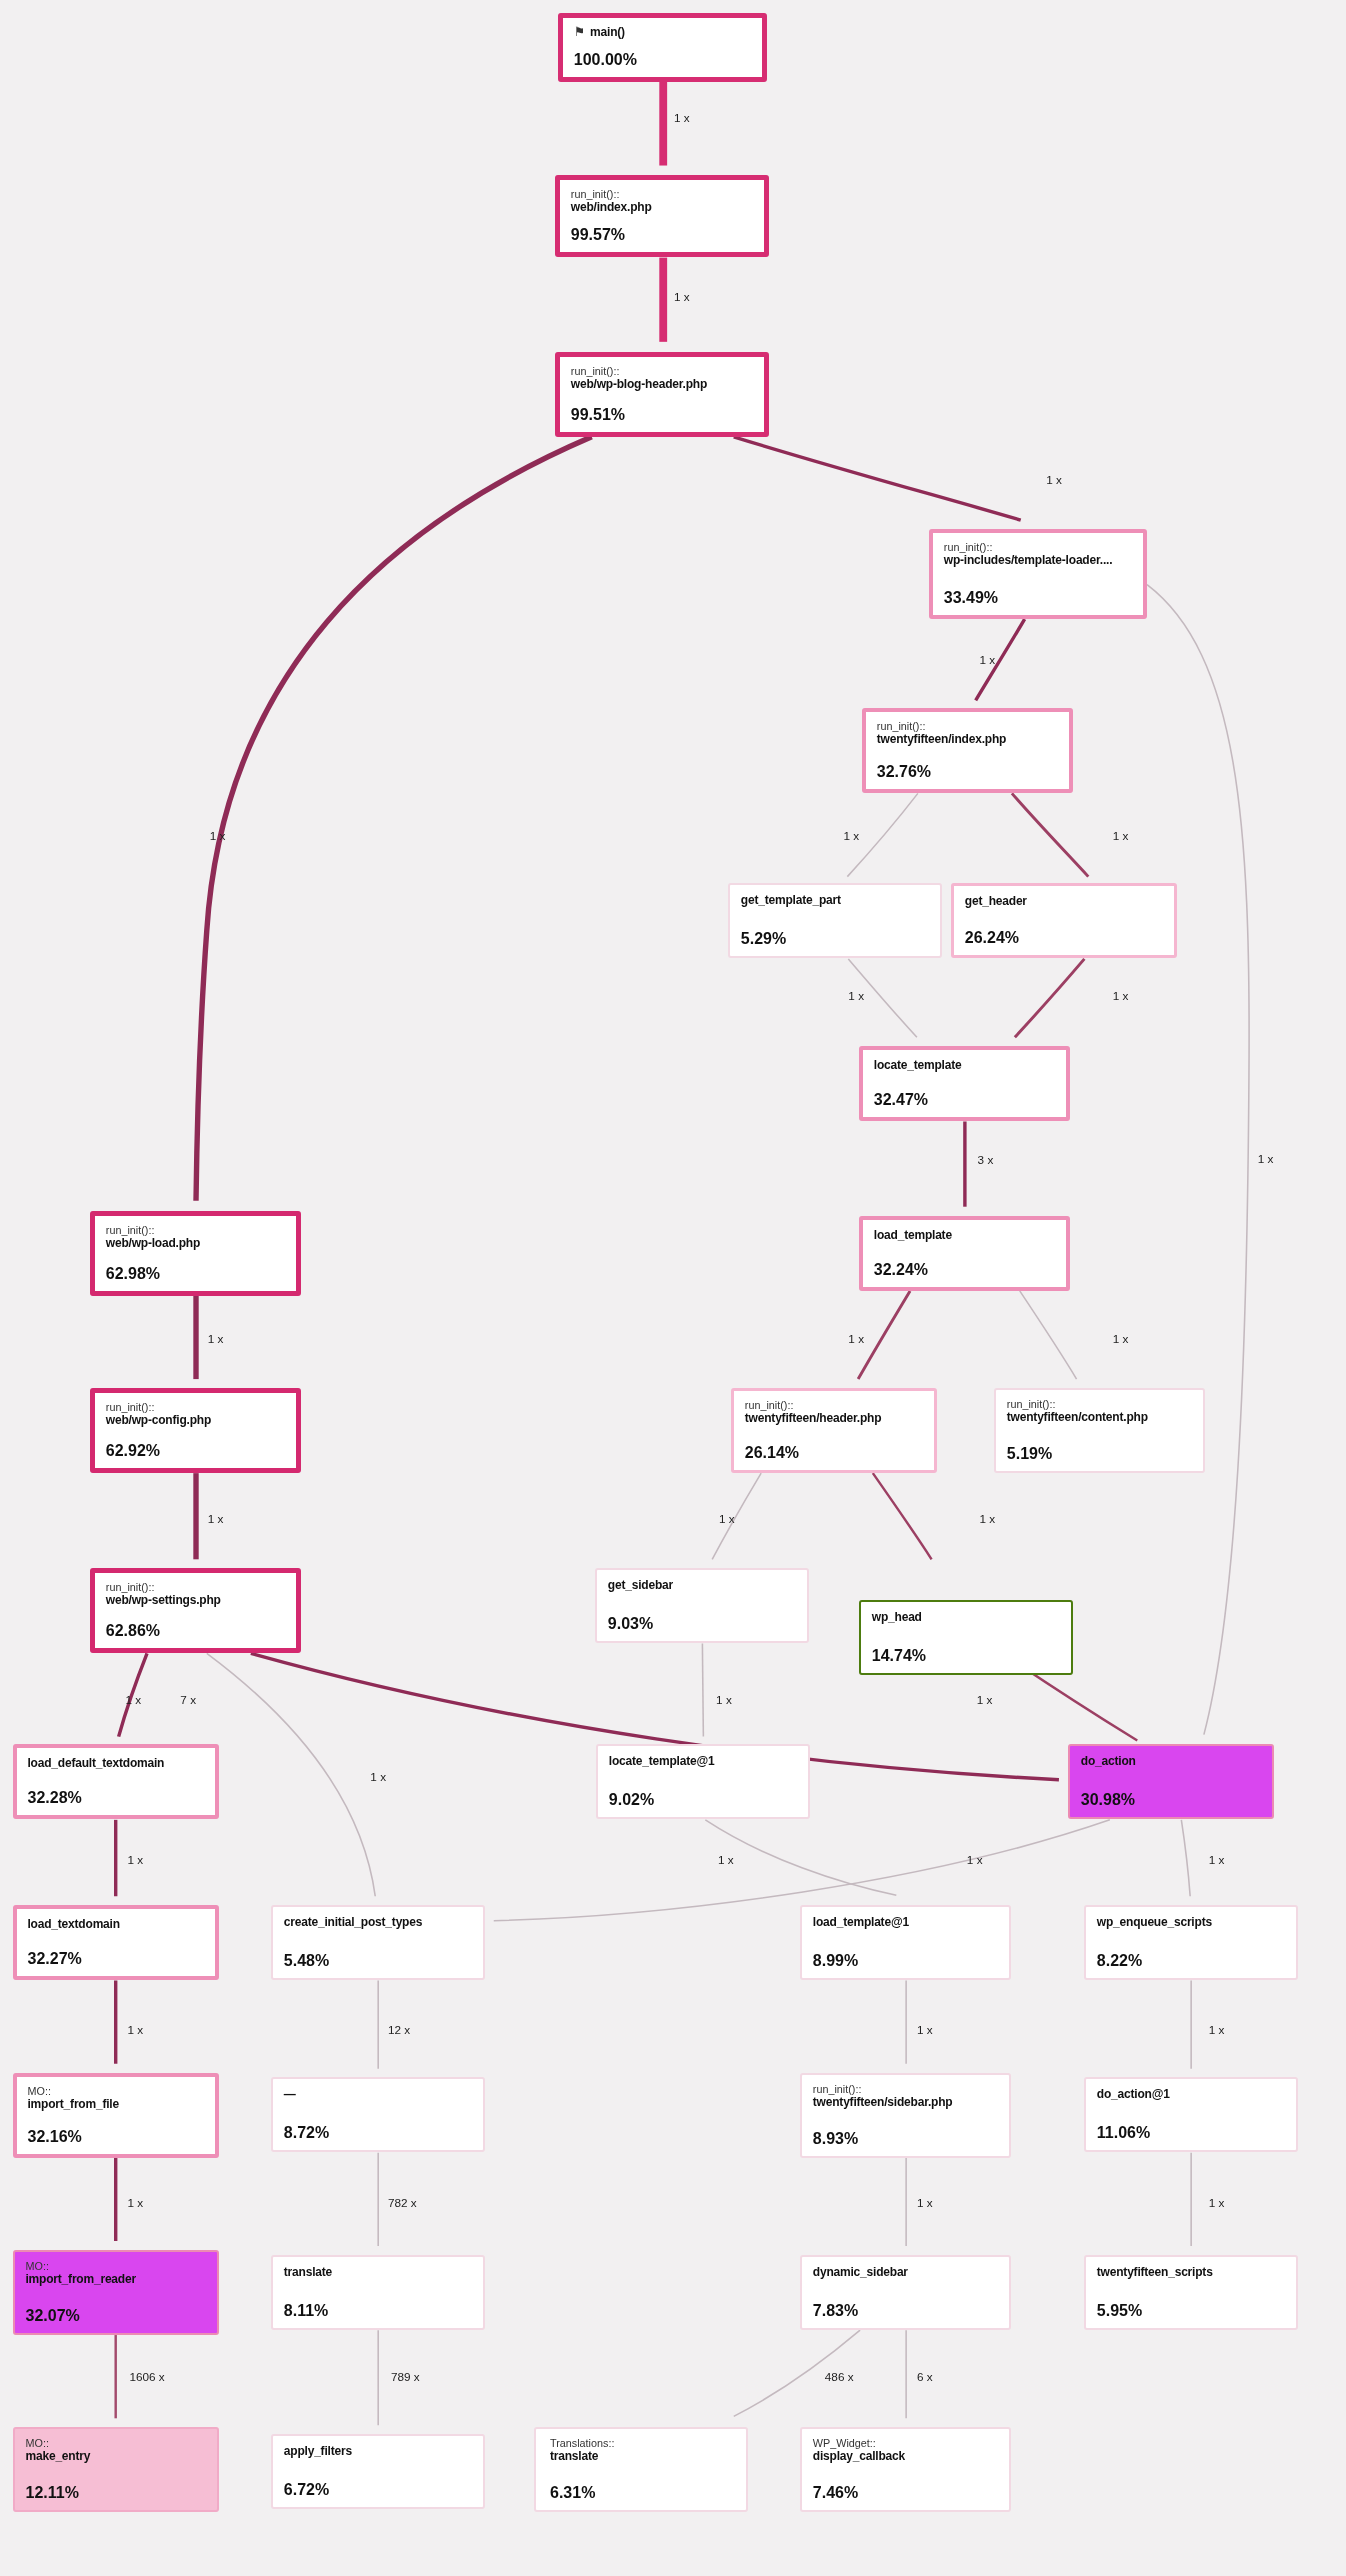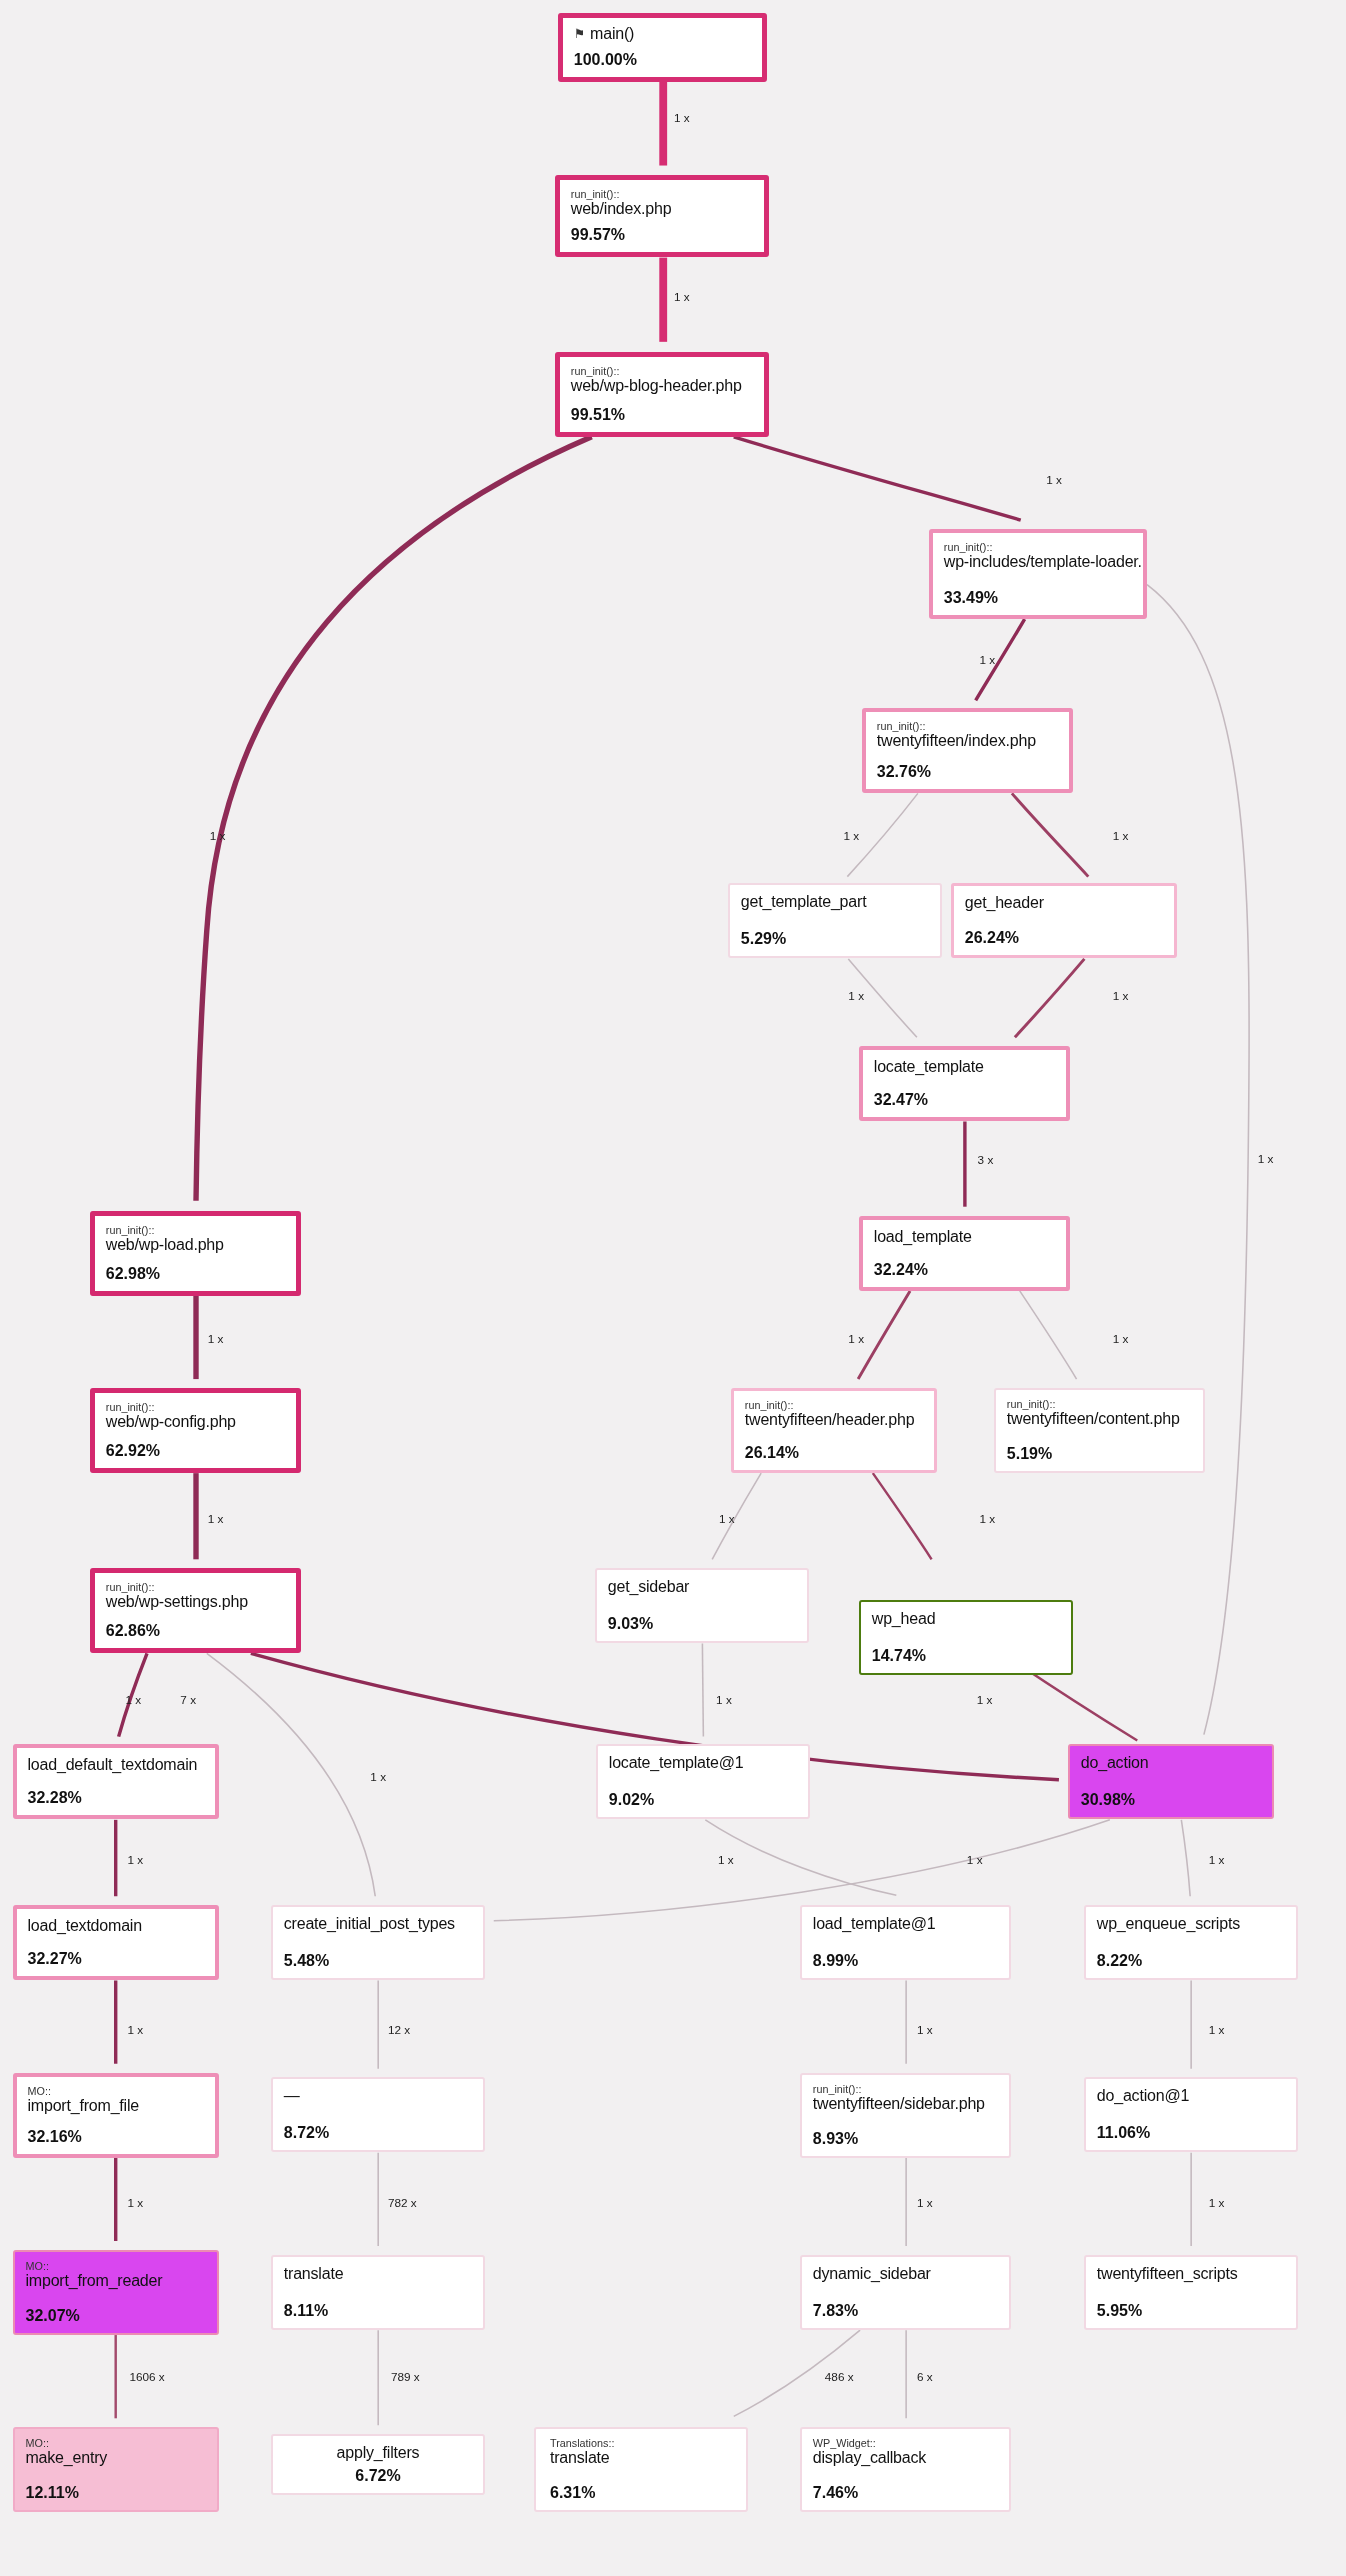--- a/index.html
+++ b/index.html
@@ -14,21 +14,21 @@
   .e-w12 { stroke:#a34a6c; stroke-width:2.5; }
   .e-wlow { stroke:#c4b9bf; stroke-width:1.6; }
   .edge-label { font-family:"Liberation Sans",sans-serif; font-size:12px; fill:#222; }
   #node-layer { position:absolute; left:0; top:0; width:100%; height:100%; }
   .node { position:absolute; background:#ffffff; border-radius:2.9px; box-sizing:border-box;
           display:flex; flex-direction:column; justify-content:space-between;
           padding:7.8px 10.8px; overflow:hidden; }
   .node .ntop { display:flex; flex-direction:column; }
   .node .nrow { display:flex; align-items:center; gap:4.9px; }
   .node .prefix { font-size:10.8px; color:#333; white-space:nowrap; }
-  .node .nname { font-size:16px; font-weight:normal; color:#111; white-space:nowrap; letter-spacing:-0.2px; }
+  .node .nname { font-size:12px; font-weight:bold; color:#111; white-space:nowrap; letter-spacing:-0.2px; }
   .node .npct { font-size:16px; font-weight:bold; color:#111; }
   .node .flag { font-size:12.7px; color:#333; line-height:1; }
   .s-hot      { border:5.9px solid #d62d72; }
   .s-strong   { border:5.9px solid #d4296f; }
   .s-mid      { border:4.9px solid #ee8fb7; }
   .s-w26      { border:3.9px solid #f5b6d0; }
   .s-faint    { border:2px solid #f2d9e3; }
   .s-yellow   { border:2px solid #4d7c0f;margin-top:32px; }
   .s-fillstrong { border:2.9px solid #ec8ab3; background:#d946ef; }
   .s-filllight  { border:2px solid #f1abc7; background:#f6bed4; }
@@ -397,21 +397,21 @@
       </div>
       <div class="node s-filllight" style="left: 12.7px; top: 2427px; width: 206px; height: 85px;">
         <div class="ntop">
           <div class="prefix">MO::</div>
           <div class="nrow">
             <div class="nname">make_entry</div>
           </div>
         </div>
         <div class="npct">12.11%</div>
       </div>
-      <div class="node s-faint" style="left: 271px; top: 2434px; width: 214px; height: 61px; align-items: center;">
+      <div class="node s-faint" style="left: 271px; top: 2434px; width: 214px; height: 75px;">
         <div class="ntop">
           <div class="nrow">
             <div class="nname">apply_filters</div>
           </div>
         </div>
         <div class="npct">6.72%</div>
       </div>
       <div class="node s-faint" style="left: 534px; top: 2427px; width: 214px; height: 85px; padding-left: 14px;">
         <div class="ntop">
           <div class="prefix">Translations::</div>

